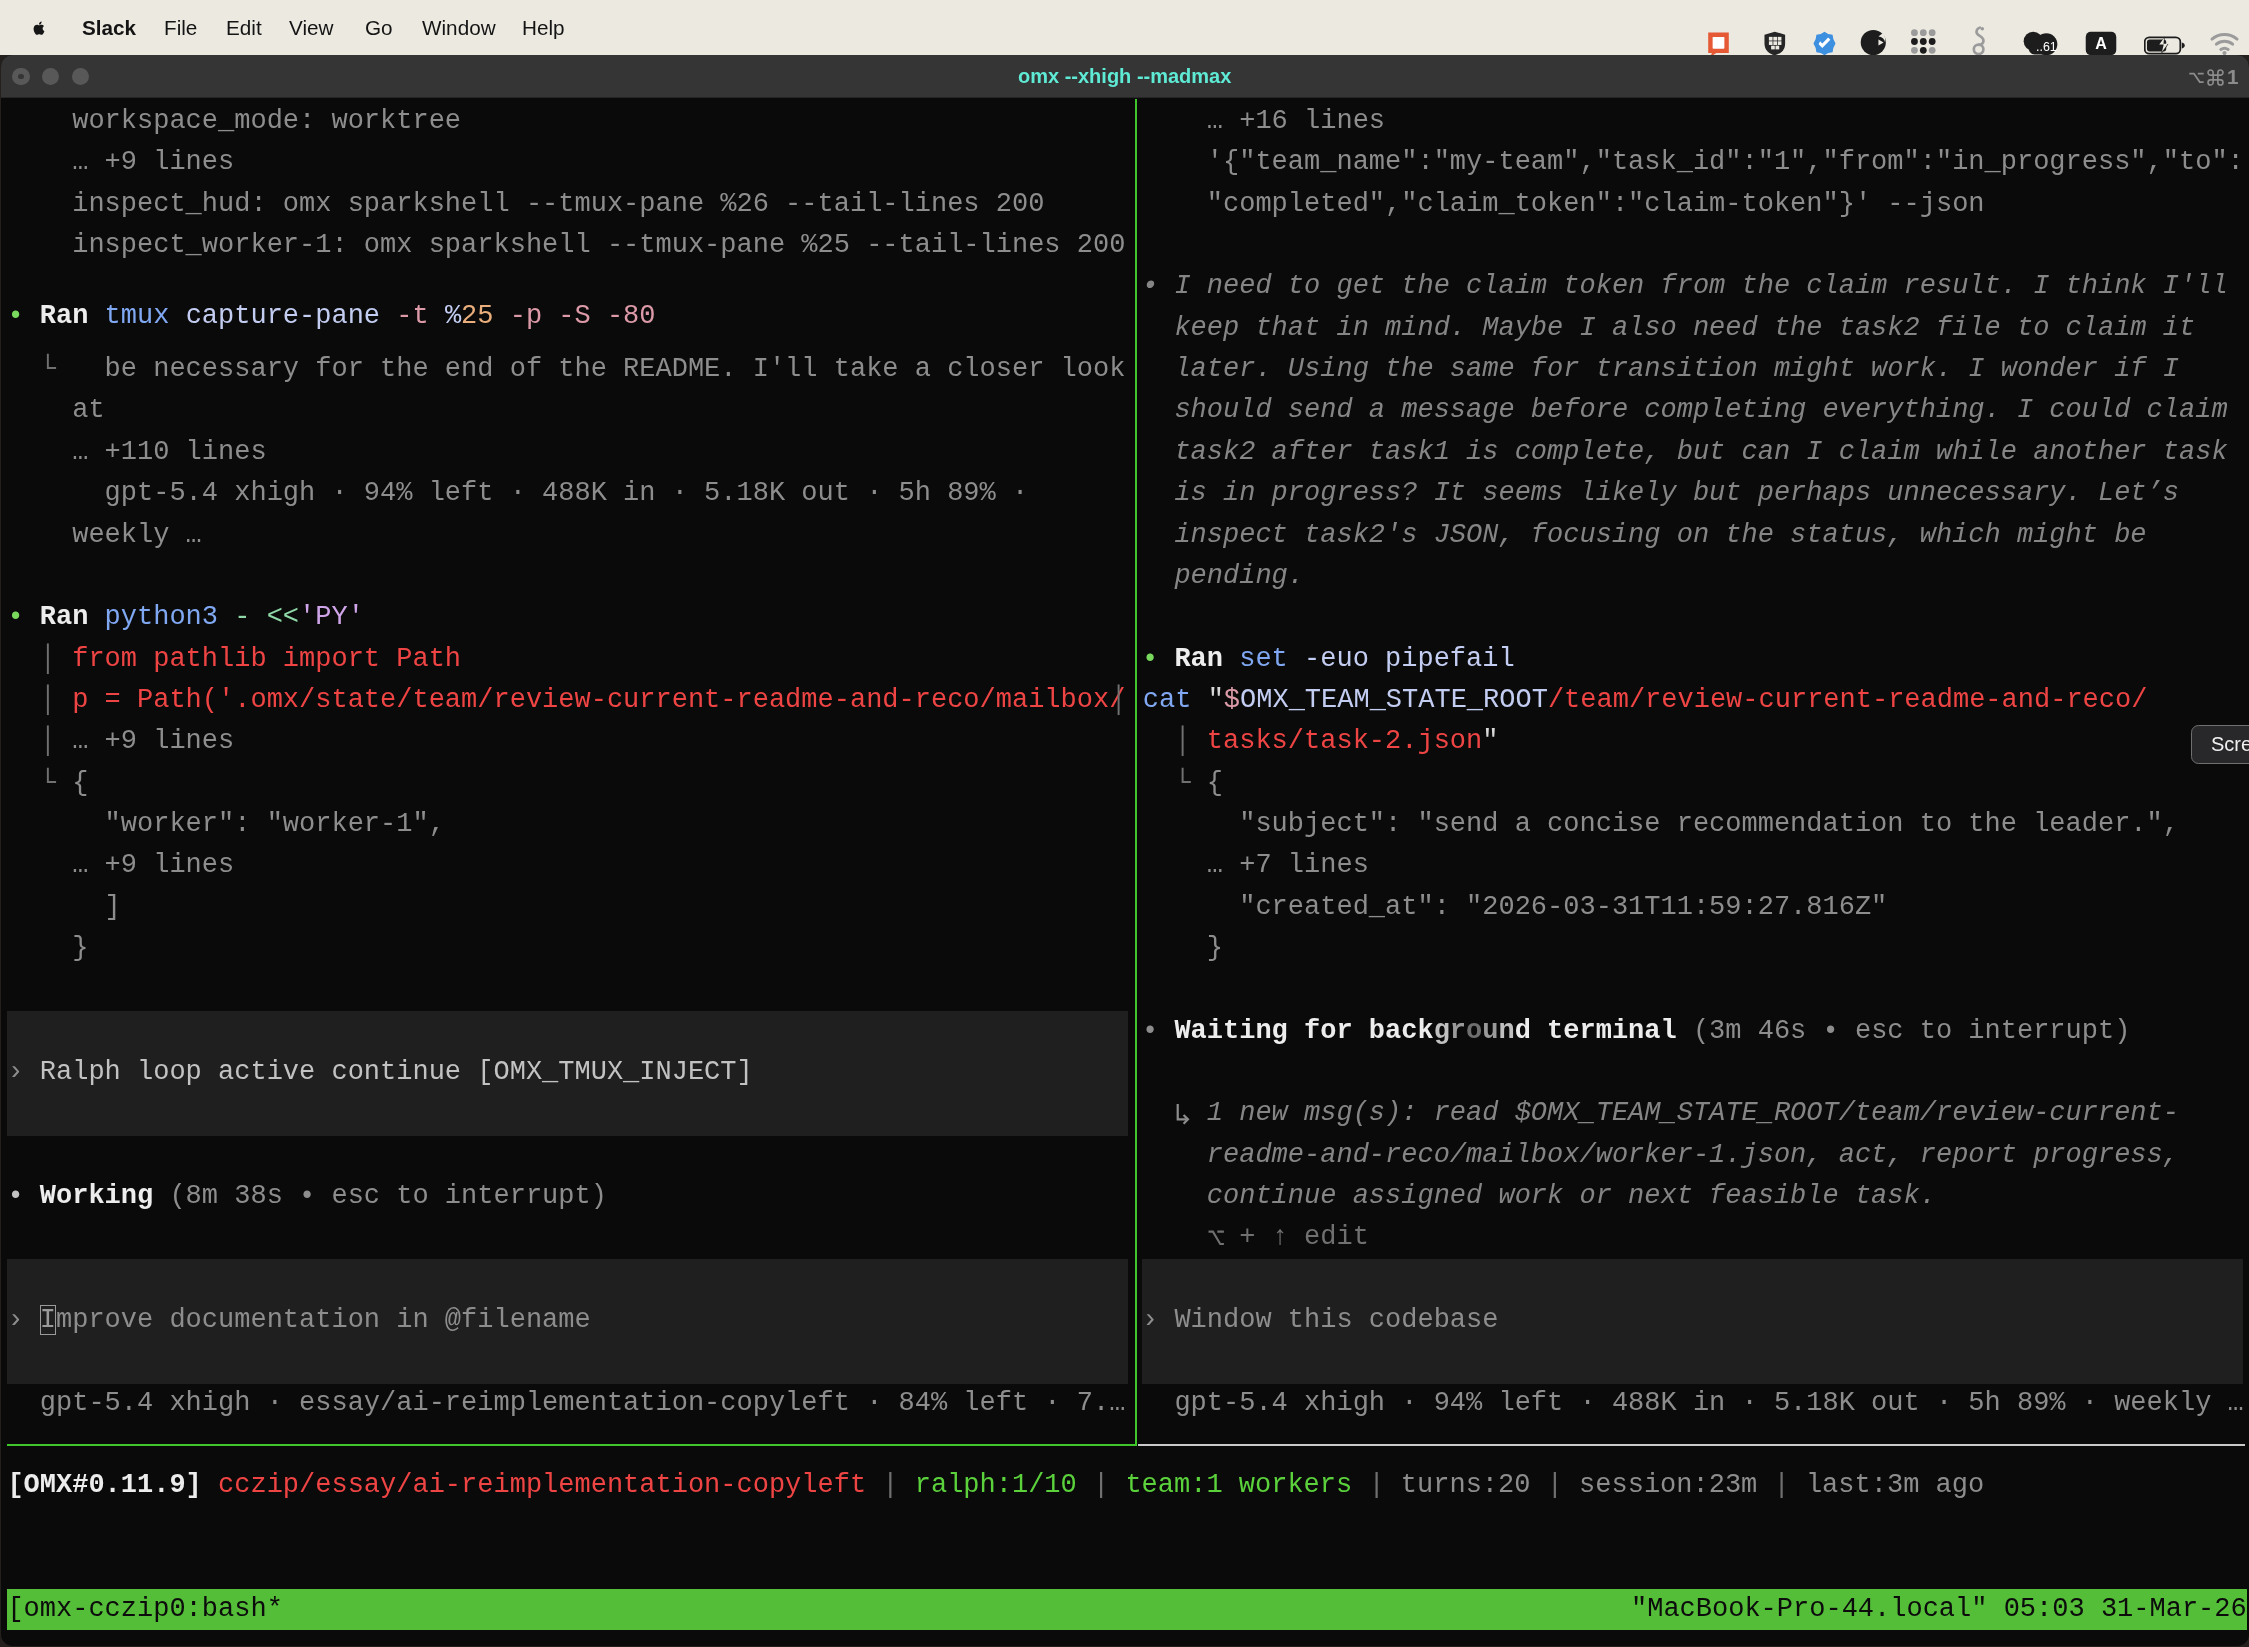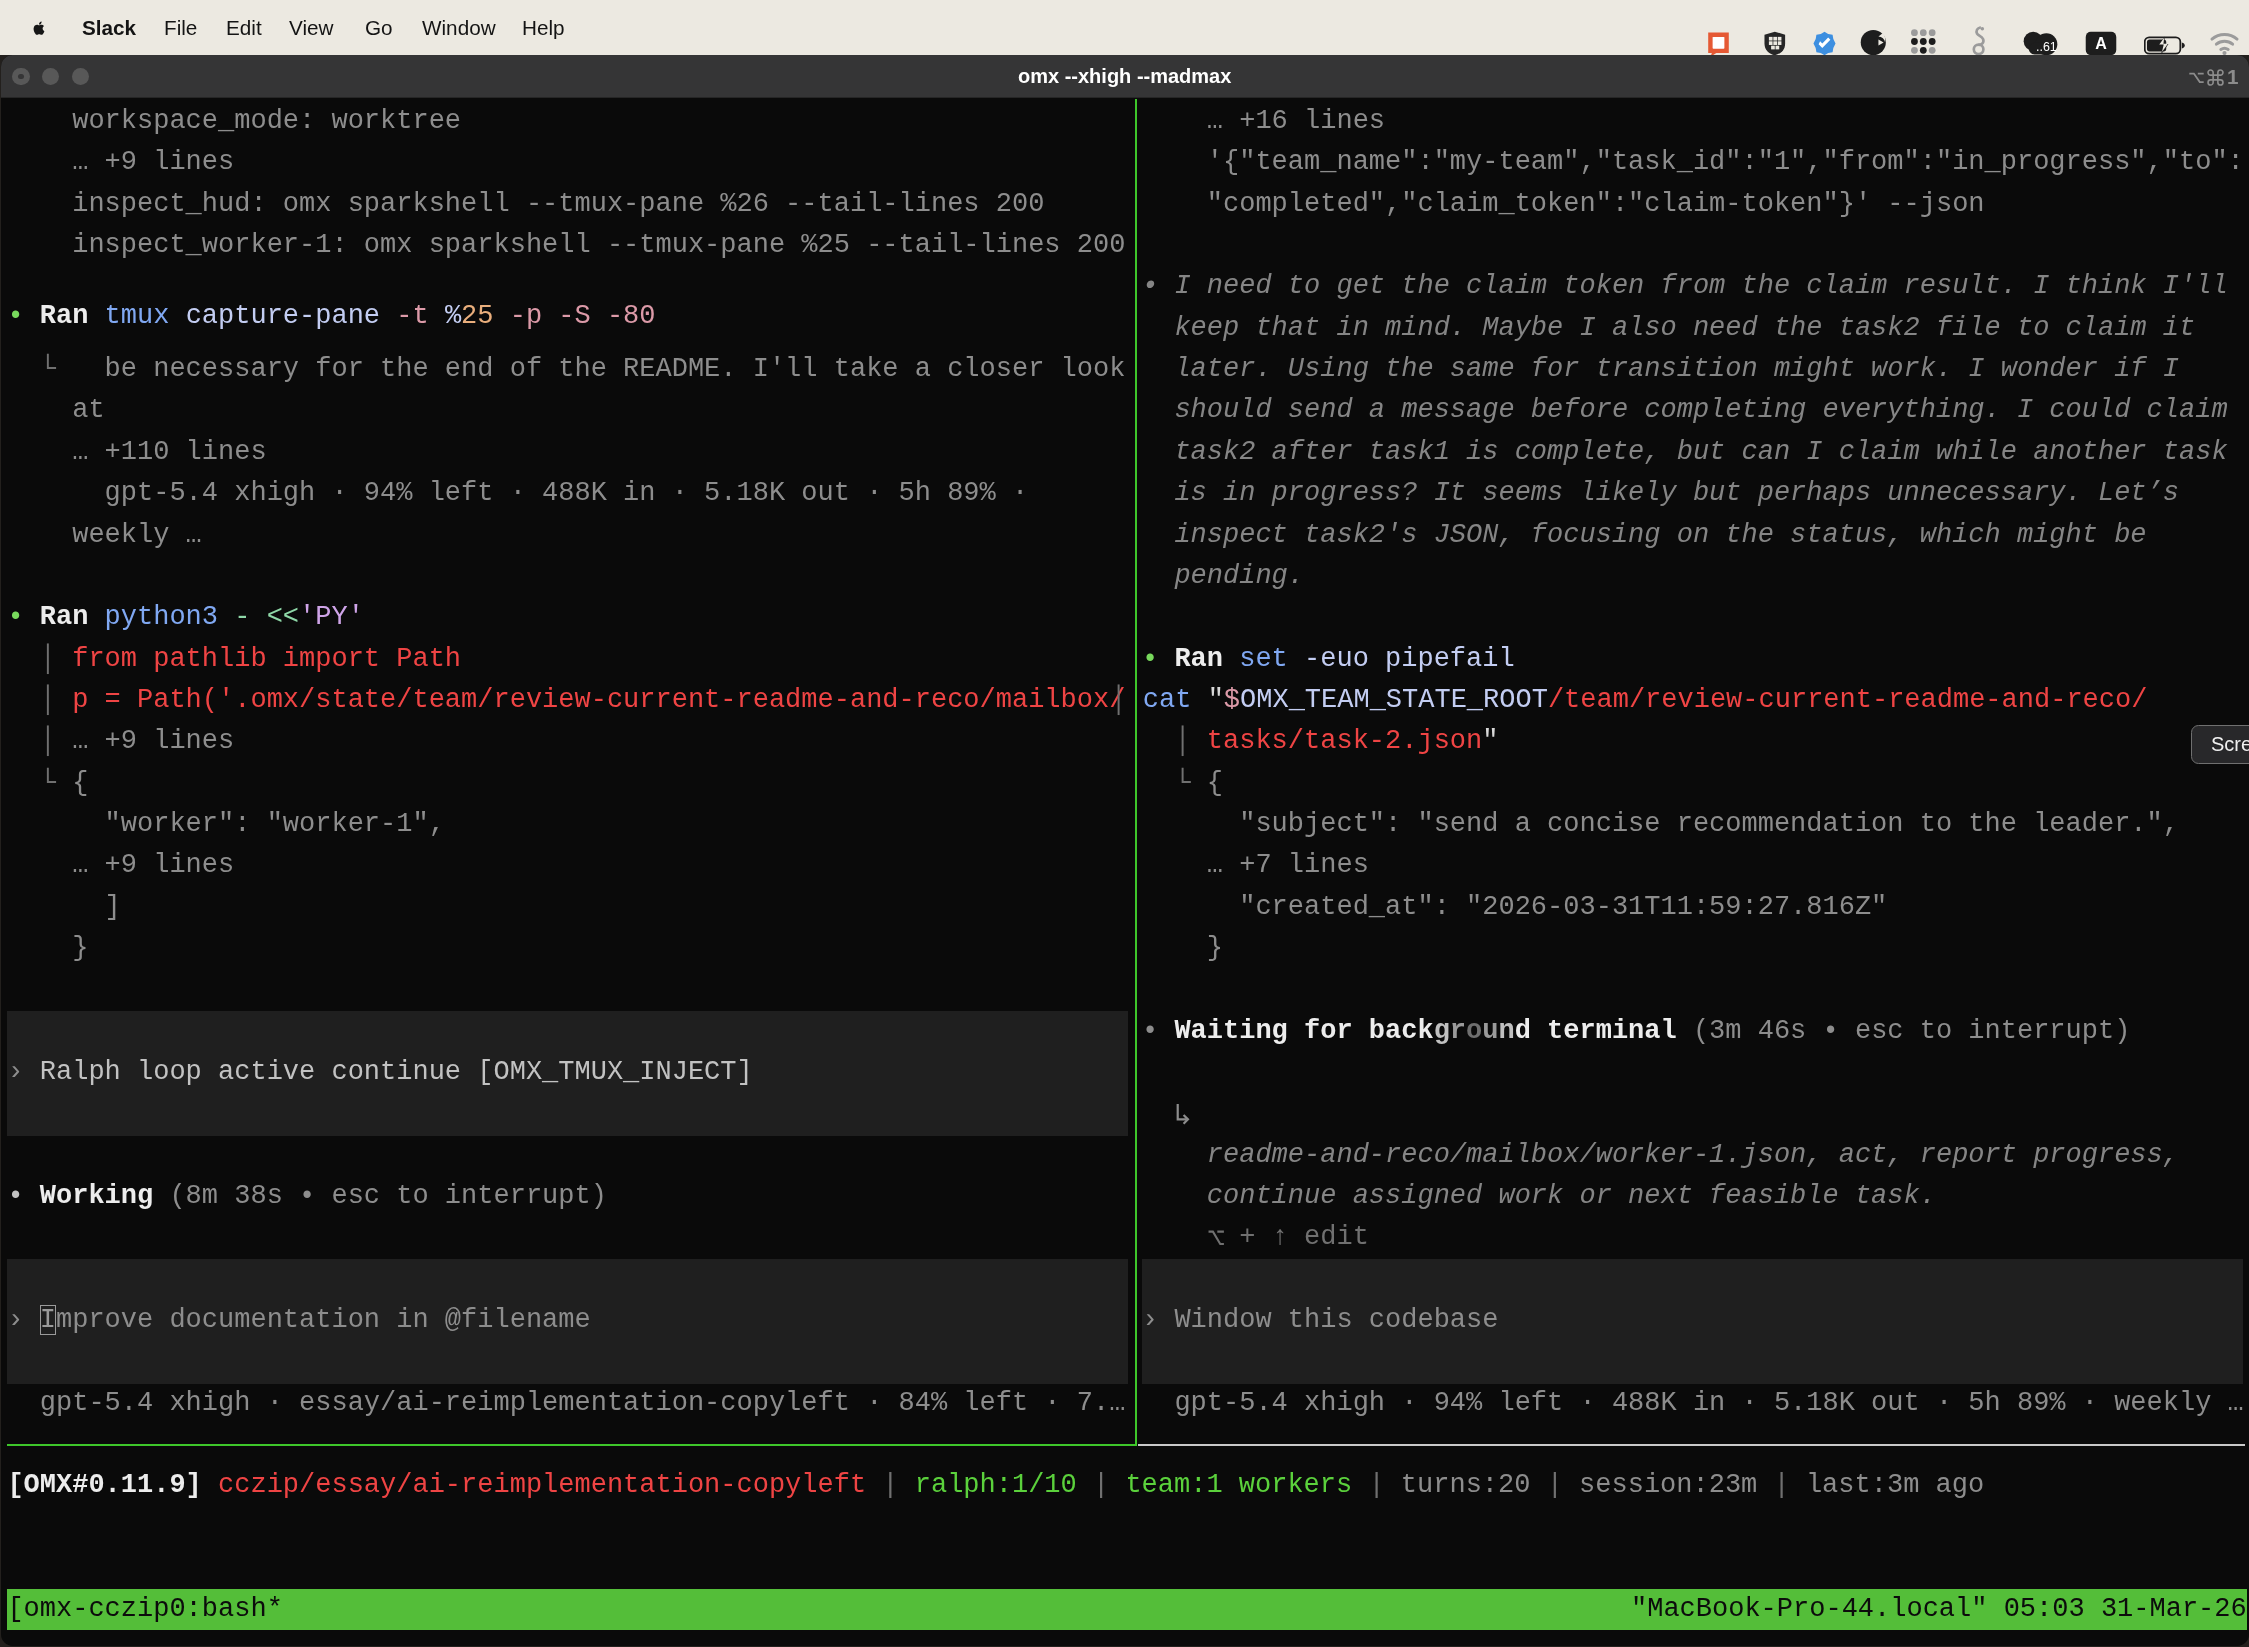--- a/index.html
+++ b/index.html
@@ -3,21 +3,21 @@
 <style>
 *{margin:0;padding:0;box-sizing:border-box}
 html,body{width:2250px;height:1648px;overflow:hidden;background:#23201d}
 body{position:relative;font-family:"Liberation Sans",sans-serif}
 .menubar{position:absolute;left:0;top:0;width:2250px;height:55px;background:#ECE9E1}
 .mi{position:absolute;top:0;height:55px;line-height:55px;font-size:20.7px;color:#141414}
 .mb{font-weight:bold}
 .win{position:absolute;left:0.7px;top:55px;width:2248px;height:1591px;background:#0a0a0a;border-radius:11.8px;overflow:hidden}
 .tbar{position:absolute;left:0;top:0;width:100%;height:43px;background:#353536;border-bottom:0.7px solid #262626}
 .tl{position:absolute;top:12.5px;width:17.7px;height:17.7px;border-radius:50%;background:#585858}
-.title{position:absolute;top:0;left:0;width:100%;height:40px;line-height:43px;text-align:center;font-size:20px;font-weight:bold;color:#ffffff}
+.title{position:absolute;top:0;left:0;width:100%;height:40px;line-height:43px;text-align:center;font-size:20px;font-weight:bold;color:#5eead4}
 .r{position:absolute;font:27px/41px "Liberation Mono",monospace;color:#8d8d8d;white-space:pre}
 .g{color:#8d8d8d}
 .dg{color:#707070}
 .w{color:#ededed;font-weight:bold}
 .wq{color:#d8d8d8}
 .bl{color:#80a8f2}
 .pe{color:#c3cdf2}
 .ro{color:#dc9aa8}
 .or{color:#e9ae7c}
 .lg{color:#ef4444}
@@ -181,21 +181,21 @@
 <pre class="r" style="left:1142px;top:556px">  <span class="it">pending.</span></pre>
 <pre class="r" style="left:1142px;top:639px"><span class="gb">•</span> <span class="w">Ran</span> <span class="bl">set</span> <span class="pe">-euo</span> <span class="pe">pipefail</span></pre>
 <pre class="r" style="left:1078px;top:680px">  <span class="dg">│</span> <span class="bl">cat</span> <span class="wq">"</span><span class="ro">$</span><span class="pe">OMX_TEAM_STATE_ROOT</span><span class="lg">/team/review-current-readme-and-reco/</span></pre>
 <pre class="r" style="left:1142px;top:721px">  <span class="dg">│</span> <span class="lg">tasks/task-2.json</span><span class="wq">"</span></pre>
 <pre class="r" style="left:1142px;top:763px">  <span class="dg">└</span> <span class="g">{</span></pre>
 <pre class="r" style="left:1142px;top:804px">      <span class="g">"subject": "send a concise recommendation to the leader.",</span></pre>
 <pre class="r" style="left:1142px;top:845px">    <span class="g">…</span> <span class="g">+7 lines</span></pre>
 <pre class="r" style="left:1142px;top:887px">      <span class="g">"created_at": "2026-03-31T11:59:27.816Z"</span></pre>
 <pre class="r" style="left:1142px;top:928px">    <span class="g">}</span></pre>
 <pre class="r" style="left:1142px;top:1011px"><span class="gb2">•</span> <span class="w">Waiting for back</span><span class="sh1">g</span><span class="sh2">r</span><span class="sh3">o</span><span class="sh2">u</span><span class="sh1">n</span><span class="w">d terminal</span> <span class="g">(3m 46s • esc to interrupt)</span></pre>
-<pre class="r" style="left:1142px;top:1093px">  <span class="arrph">  </span></pre>
+<pre class="r" style="left:1142px;top:1093px">  <span class="arrph">  </span><span class="it">1 new msg(s): read $OMX_TEAM_STATE_ROOT/team/review-current-</span></pre>
 <pre class="r" style="left:1142px;top:1135px">    <span class="it">readme-and-reco/mailbox/worker-1.json, act, report progress,</span></pre>
 <pre class="r" style="left:1142px;top:1176px">    <span class="it">continue assigned work or next feasible task.</span></pre>
 <pre class="r" style="left:1142px;top:1217px">    <span class="arrph"> </span> <span class="dg">+</span> <span class="dg">↑</span> <span class="dg">edit</span></pre>
 <pre class="r" style="left:1142px;top:1300px"><span class="g">›</span> <span class="g">Window this codebase</span></pre>
 <pre class="r" style="left:1142px;top:1383px">  <span class="g">gpt-5.4 xhigh · 94% left · 488K in · 5.18K out · 5h 89% · weekly …</span></pre>
 <pre class="r kb" style="left:7.4px;top:1589px">[omx-cczip0:bash*</pre>
 <pre class="r kb" style="left:1631px;top:1589px">"MacBook-Pro-44.local" 05:03 31-Mar-26</pre>
 <div class="scre">Scre</div>
 <svg style="position:absolute;left:1174px;top:1093px" width="17.7" height="41" viewBox="0 0 24 56">
     <g stroke="#8d8d8d" stroke-width="3" fill="none">

